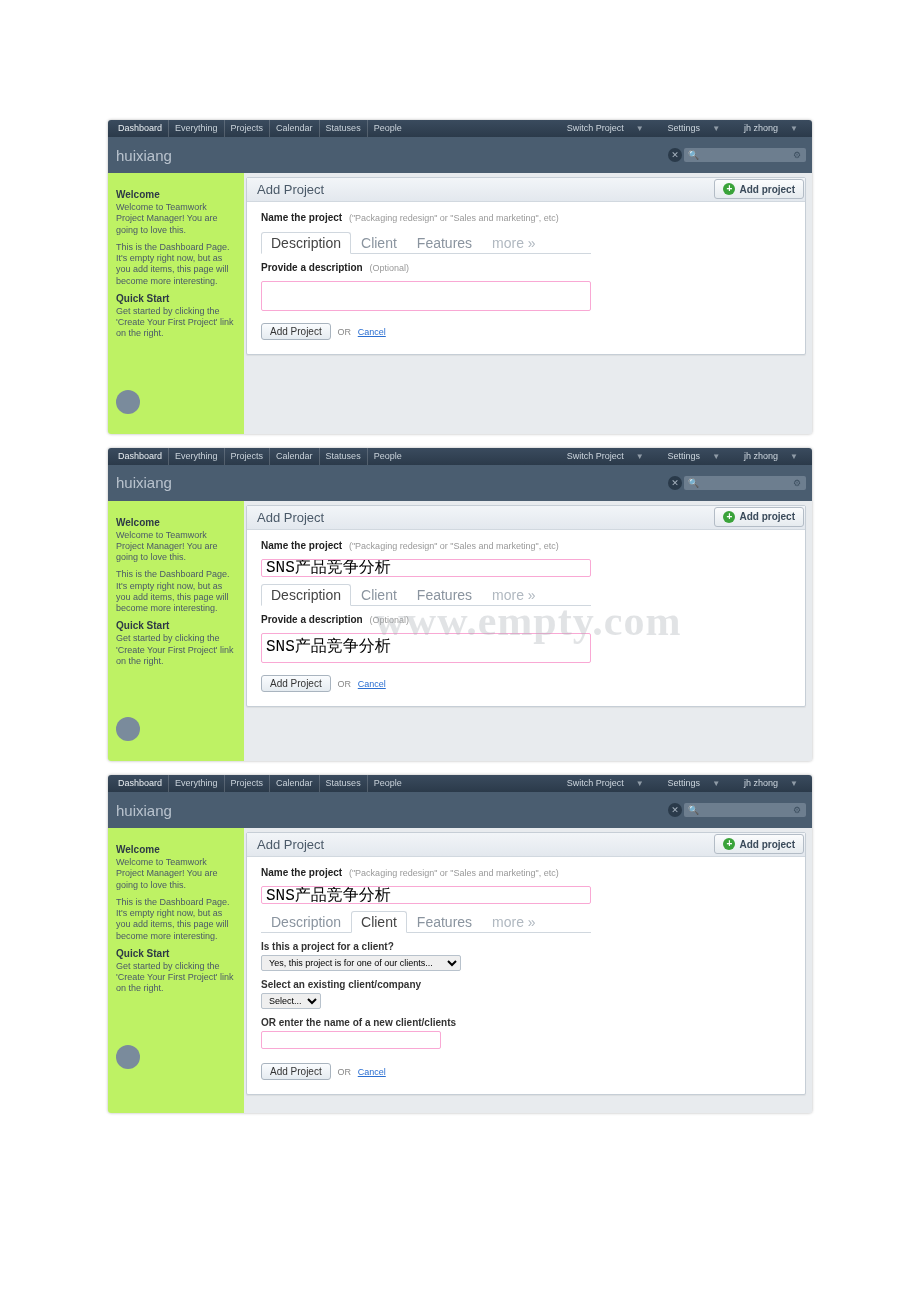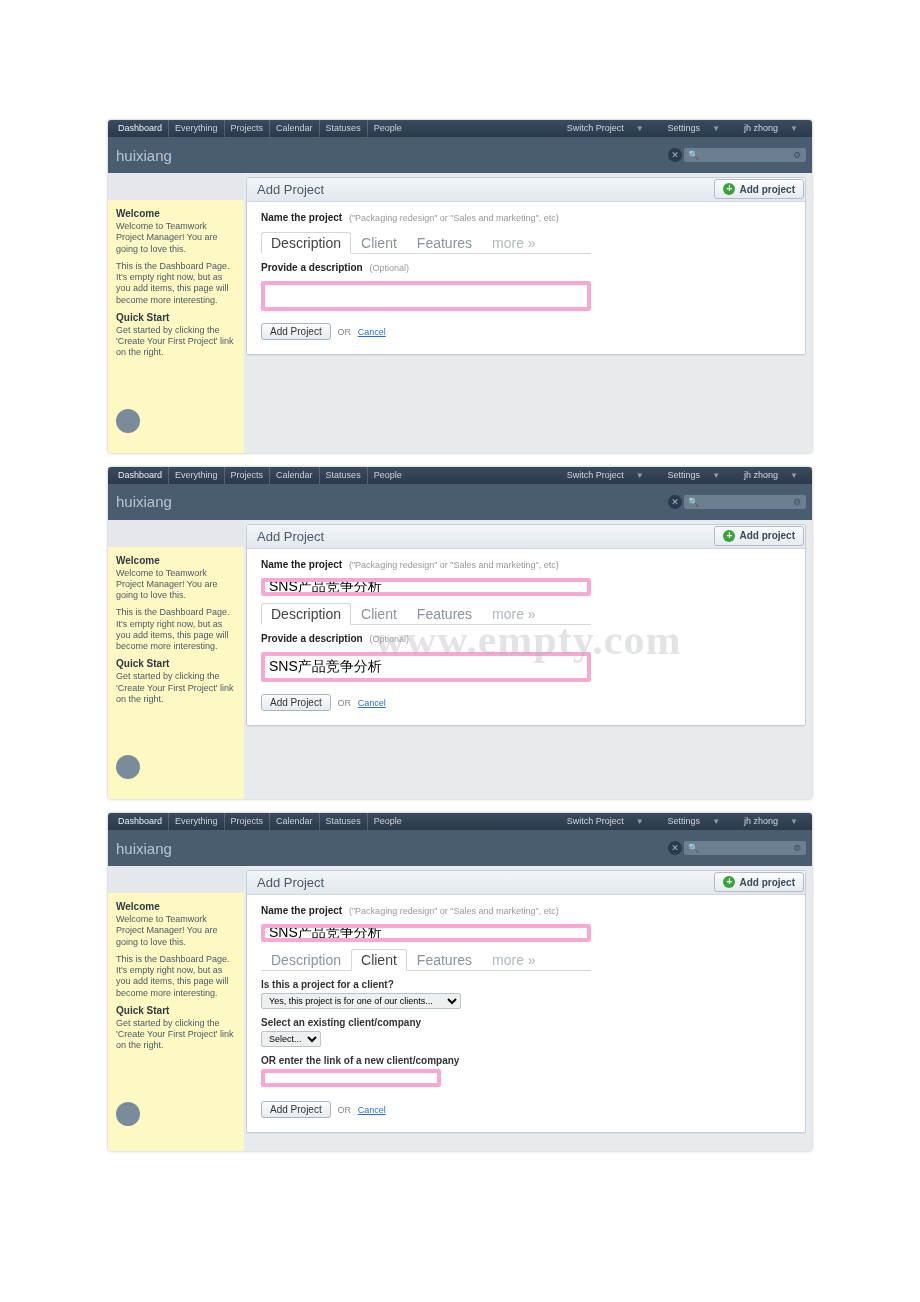--- a/index.html
+++ b/index.html
@@ -49,22 +49,22 @@
   .search-box .mag { color: #3d4f60; font-size: 9px; }
   .search-box .gear {
     margin-left: auto; width: 10px; height: 10px; border-radius: 50%;
     color: #3d4f60; font-size: 9px; display: inline-flex;
     align-items: center; justify-content: center;
   }
 
   .body { display: flex; min-height: 240px; background: #e4e7eb; }
 
   .sidebar {
-    width: 136px; padding: 8px 8px 20px 8px; background: #fef9c3;
-    font-size: 9px; color: #3a4b5c; margin-top: 27px;
+    width: 136px; padding: 16px 8px 20px 8px; background: #bef264;
+    font-size: 9px; color: #3a4b5c;
   }
   .sidebar h4 { font-size: 10px; color: #2d3946; margin-bottom: 2px; }
   .sidebar p { margin-bottom: 6px; line-height: 1.25; color: #4a5968; }
   .sidebar .avatar {
     width: 24px; height: 24px; border-radius: 50%; background: #7a8b9c;
     margin-top: 50px;
   }
 
   .main {
     flex: 1; padding: 4px 6px 10px 2px; position: relative;
@@ -83,22 +83,22 @@
     padding: 0 10px; font-size: 13px; color: #4a5968;
     border-bottom: 1px solid #d1d8df;
   }
   .card-body { padding: 10px 14px 14px 14px; font-size: 10px; }
 
   .field-label { font-weight: bold; font-size: 10px; color: #222; }
   .field-hint { color: #999; font-size: 9px; margin-left: 4px; }
   .row { margin-bottom: 8px; }
 
   .text-input, .textarea {
-    width: 330px; border: 4px solid #f9a8d4; border-radius: 2px;
-    padding: 2px 4px; font-size: 14px; font-family: Liberation Sans, sans-serif;
+    width: 330px; border: 1px solid #f9a8d4; border-radius: 2px;
+    padding: 2px 4px; font-size: 16px; font-family: Liberation Mono, monospace;
   }
   .textarea { height: 30px; resize: none; }
   .text-input { height: 18px; }
 
   .tabs {
     display: flex; gap: 0; margin-top: 4px; margin-bottom: 8px;
     border-bottom: 1px solid #d0d7de; width: 330px;
   }
   .tabs span {
     padding: 2px 9px; font-size: 14px; color: #8a949f;
@@ -367,21 +367,21 @@
               </select>
             </div>
 
             <div class="sub-heading" style="margin-top:6px">Select an existing client/company</div>
             <div class="row">
               <select class="select-mini" style="width:60px">
                 <option>Select...</option>
               </select>
             </div>
 
-            <div class="sub-heading" style="margin-top:6px">OR enter the link of a new client/company</div>
+            <div class="sub-heading" style="margin-top:6px">OR enter the name of a new client/clients</div>
             <input class="text-input" style="width: 180px;">
 
             <div class="btn-row" style="margin-top:14px;">
               <span class="btn-add">Add Project</span>
               <span class="or">OR</span>
               <span class="cancel">Cancel</span>
             </div>
           </div>
         </div>
 

